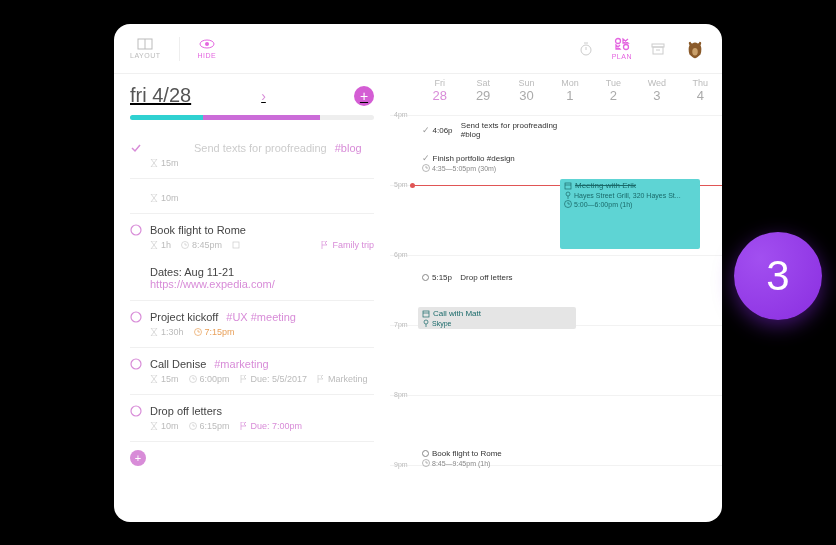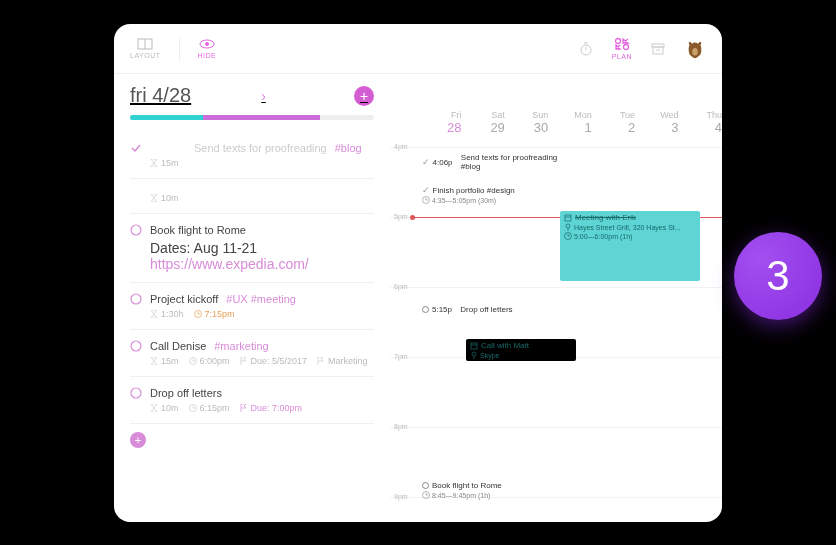--- a/index.html
+++ b/index.html
@@ -25,40 +25,40 @@
 .task { border-bottom: 1px solid #f0f0f0; padding: 10px 0; }
 .task-head { display: flex; align-items: center; gap: 8px; }
 .check { width: 12px; height: 12px; flex-shrink: 0; }
 .task-title { font-size: 11px; color: #444; }
 .task-title.done { color: #ccc; margin-left: 44px; }
 .tag { color: #d88cd8; font-size: 11px; }
 .task-meta { display: flex; gap: 10px; margin-top: 4px; padding-left: 20px; font-size: 9px; color: #bbb; align-items: center; flex-wrap: wrap; }
 .meta-item { display: flex; align-items: center; gap: 3px; }
 .pink-text { color: #d88cd8; }
 .orange-text { color: #e8a05a; }
-.task-notes { padding-left: 20px; font-size: 14px; margin-top: 4px; }
+.task-notes { padding-left: 20px; font-size: 11px; margin-top: 16px; }
 .notes-line1 { color: #444; }
 .notes-line2 { color: #d88cd8; }
 .right { flex: 1; display: flex; flex-direction: column; overflow: hidden; }
 .week-header { display: flex; padding-left: 28px; font-size: 9px; color: #bbb; }
-.day-col { flex: 1; text-align: right; padding: 4px 0; margin-top: 32px; }
+.day-col { flex: 1; text-align: center; padding: 4px 0; }
 .day-col.today .daynum { color: #d88cd8; }
 .daynum { font-size: 13px; display: block; color: #aaa; }
 .timeline { flex: 1; position: relative; overflow: hidden; }
 .hour-row { position: absolute; left: 0; right: 0; border-top: 1px solid #f2f2f2; }
 .hour-label { position: absolute; left: 4px; top: -5px; font-size: 7px; color: #bbb; }
 .event { position: absolute; font-size: 8px; padding: 2px 4px; border-radius: 2px; overflow: hidden; }
 .event .etitle { font-weight: 500; color: #333; display: flex; align-items: center; gap: 3px; }
 .event .esub { color: #888; font-size: 7px; display: flex; align-items: center; gap: 2px; margin-top: 1px; }
 .ev-todo { background: transparent; border-left: 0; left: 28px; right: 146px; }
 .ev-circle { width: 7px; height: 7px; border: 1px solid #888; border-radius: 50%; flex-shrink: 0; }
 .ev-check { color: #999; font-size: 9px; }
 .ev-teal { background: #5ed4d4; left: 170px; width: 140px; }
 .ev-teal .etitle, .ev-teal .esub { color: #1a6a6a; }
-.ev-teal2 { background: #000000; left: 28px; right: 146px; margin-left: 48px; }
+.ev-teal2 { background: #e5e5e5; left: 28px; right: 146px; }
 .now-line { position: absolute; left: 23px; right: 0; height: 1px; background: #e05555; }
 .now-line::before { content: ''; position: absolute; left: -3px; top: -2px; width: 5px; height: 5px; background: #e05555; border-radius: 50%; }
 .strike { text-decoration: line-through; }
 .badge { position: absolute; right: 14px; top: 232px; width: 88px; height: 88px; border-radius: 50%; background: radial-gradient(circle at 30% 30%, #a24ff0, #8a2ee0); color: #fff; font-size: 42px; font-weight: 400; display: flex; align-items: center; justify-content: center; box-shadow: 0 6px 20px rgba(130,40,220,0.5); }
 .mini-icon { width: 8px; height: 8px; display: inline-block; }
 .add-small { width: 16px; height: 16px; border-radius: 50%; background: #d88cd8; color: #fff; display: flex; align-items: center; justify-content: center; font-size: 11px; cursor: pointer; margin-top: 8px; }
 .orange-icon { color: #e8a05a; }
 </style>
 </head>
 <body>
@@ -154,20 +154,44 @@
         </div>
       </div>
 
       <div class="task">
         <div class="task-head">
           <svg class="check" viewBox="0 0 12 12">
               <circle cx="6" cy="6" r="5" stroke="#d88cd8" stroke-width="1.2" fill="none"></circle>
             </svg>
           <span class="task-title">Book flight to Rome</span>
         </div>
+        <div class="task-meta">
+          <div class="meta-item">
+              <svg class="mini-icon" viewBox="0 0 8 8">
+                <path d="M1 0 H7 L4 4 L7 8 H1 L4 4 Z" fill="none" stroke="#ccc" stroke-width="0.7"></path>
+              </svg>
+              <span>1h</span>
+            </div>
+          <div class="meta-item">
+              <svg class="mini-icon" viewBox="0 0 8 8">
+                <circle cx="4" cy="4" r="3.5" fill="none" stroke="#ccc" stroke-width="0.7"></circle>
+                <path d="M4 2 V4 H6" stroke="#ccc" stroke-width="0.7" fill="none"></path>
+              </svg>
+              <span>8:45pm</span>
+            </div>
+          <svg class="mini-icon" viewBox="0 0 8 8">
+              <rect x="1" y="1" width="6" height="6" fill="none" stroke="#ccc" stroke-width="0.7"></rect>
+            </svg>
+          <div class="meta-item pink-text" style="margin-left:auto">
+              <svg class="mini-icon" viewBox="0 0 8 8">
+                <path d="M1 0 V8 M1 0 H6 L4 2 L6 4 H1" fill="none" stroke="#d88cd8" stroke-width="0.7"></path>
+              </svg>
+              <span>Family trip</span>
+            </div>
+        </div>
         <div class="task-notes">
           <div class="notes-line1">Dates: Aug 11-21</div>
           <div class="notes-line2">https://www.expedia.com/</div>
         </div>
       </div>
 
       <div class="task">
         <div class="task-head">
           <svg class="check" viewBox="0 0 12 12">
               <circle cx="6" cy="6" r="5" stroke="#d88cd8" stroke-width="1.2" fill="none"></circle>

